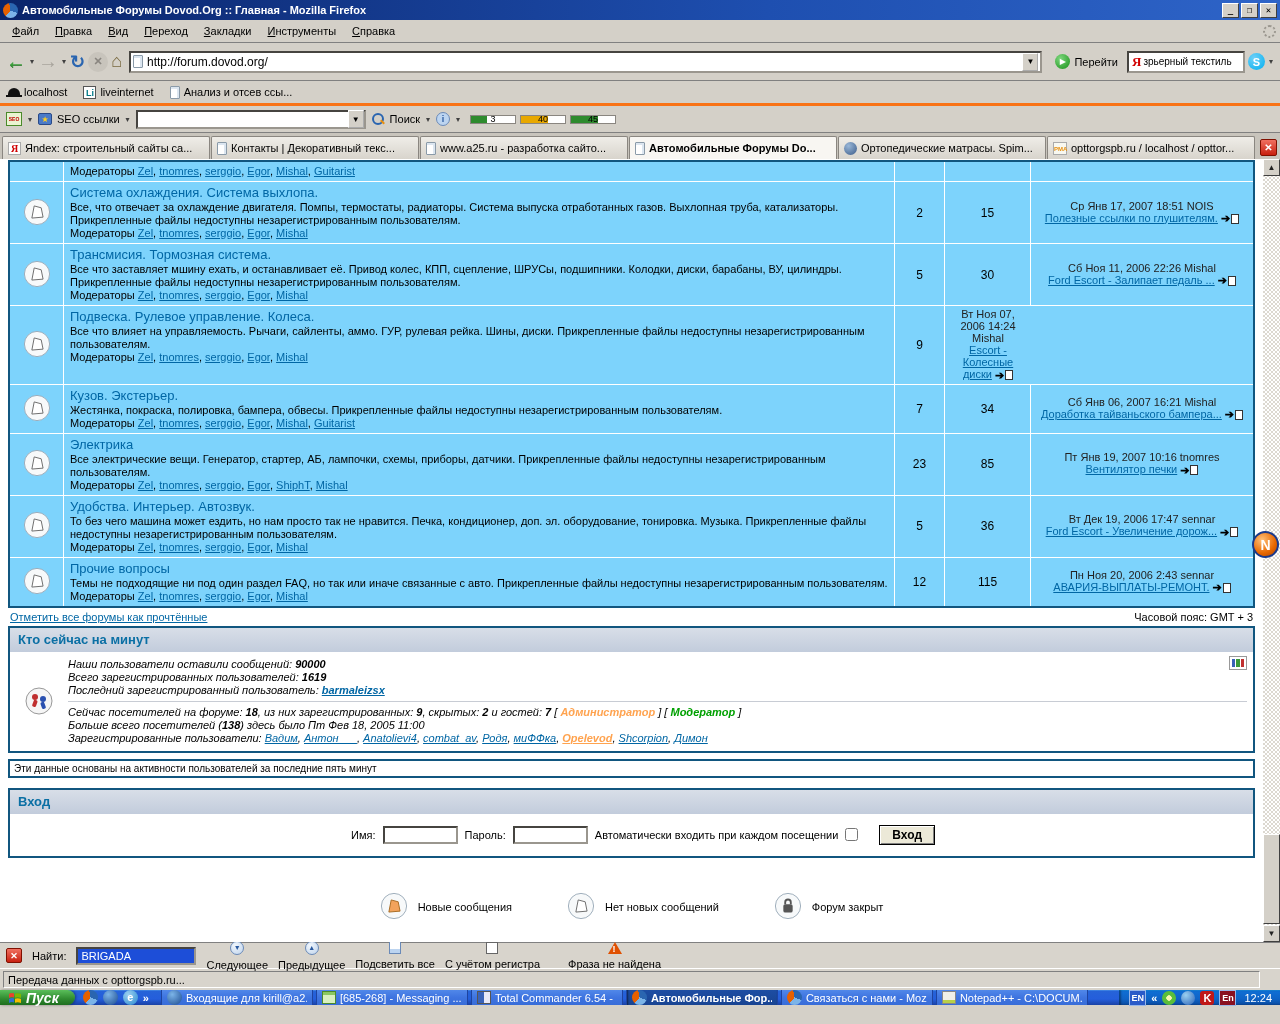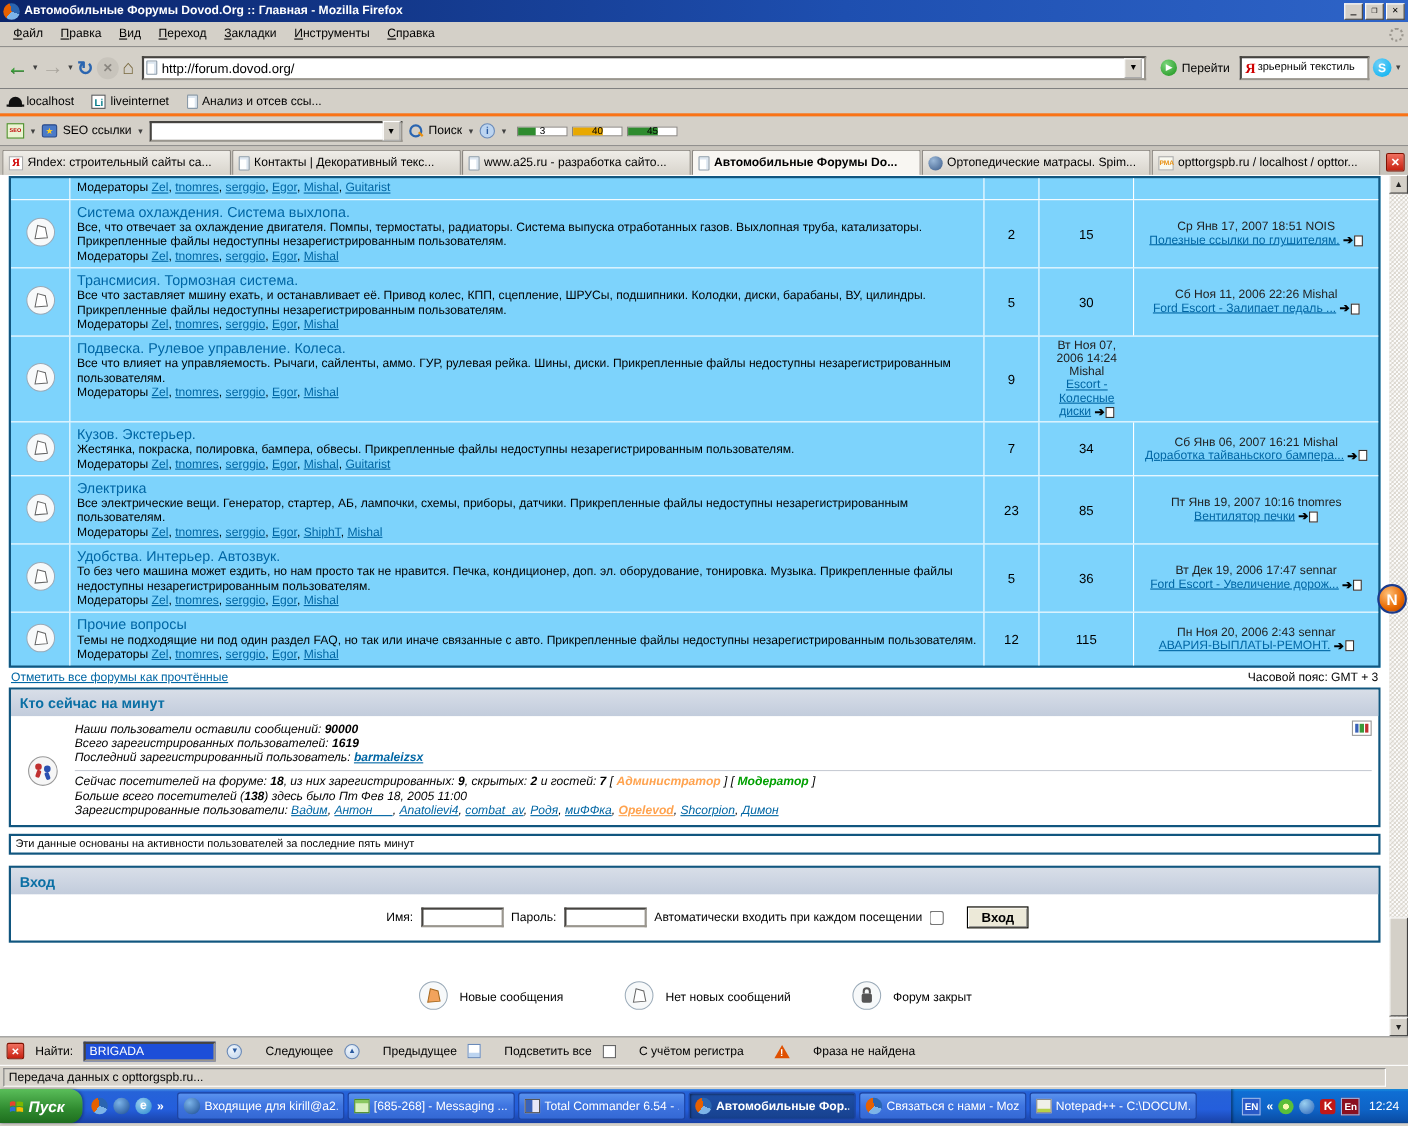--- a/index.html
+++ b/index.html
@@ -123,33 +123,33 @@
   .sbtn.up { top:0; } .sbtn.down { bottom:0; }
   .sthumb { position:absolute; left:0; width:17px; height:90px; bottom:18px; background:#D4D0C8; border:1px solid; border-color:#fff #404040 #404040 #fff; }
   .n-float { position:absolute; right:1px; top:372px; width:27px; height:27px; border-radius:50%;
     background:radial-gradient(circle at 35% 30%,#FFC078,#E86800 60%,#A84000); border:2px solid #1A3A8C;
     color:#fff; font-weight:bold; font-size:14px; display:flex; align-items:center; justify-content:center; z-index:5; }
 
   
   .findbar { height:26px; background:#D8D4CC; border-top:1px solid #808080; display:flex; align-items:center; gap:10px; padding:0 6px; }
   .fb-close { width:16px; height:15px; background:linear-gradient(#F07060,#C82010); border:1px solid #801000; border-radius:2px; color:#fff; font-weight:bold; font-size:9px; display:flex; align-items:center; justify-content:center; }
   .fb-input { width:120px; height:18px; background:#1d4ed8; border:2px inset #9A968E; color:#fff; font-size:11px; padding:0 3px; font-family:"Liberation Sans",sans-serif; }
-  .fb-btn { display:flex; align-items:center; gap:21px; }
+  .fb-btn { display:flex; align-items:center; gap:4px;flex-direction:column; }
   .circ-ico { width:14px; height:14px; border-radius:50%; background:radial-gradient(circle at 35% 30%,#F0F6FC,#C0D4EC); border:1px solid #6A8AB8; color:#2A5AA0; font-size:7px; display:flex; align-items:center; justify-content:center; }
   .hl-ico { width:12px; height:13px; background:#fff; border:1px solid #6A8AB8; box-shadow:inset 0 -4px 0 #BCD4F0; }
   .warn { position:relative; width:0; height:0; border-left:7px solid transparent; border-right:7px solid transparent; border-bottom:12px solid #E05000; }
   .warn::after { content:"!"; position:absolute; left:-2px; top:2px; color:#fff; font-size:9px; font-weight:bold; }
   .fb-check { width:12px; height:12px; background:#fff; border:1px solid #666; }
 
   .statusbar { height:22px; background:#D8D4CC; border-top:1px solid #fff; display:flex; align-items:center; padding:2px 3px; gap:3px; }
   .status-field { flex:1; height:17px; border:1px solid; border-color:#808080 #fff #fff #808080; display:flex; align-items:center; padding:0 4px; }
   .grip { width:14px; height:17px; }
 
   
-  .taskbar { height:31px; background:linear-gradient(#4993E6,#2663D8 8%,#245EDC 60%,#1941A5); display:flex; align-items:stretch; color:#fff;justify-content:space-between; }
+  .taskbar { height:15px; background:linear-gradient(#4993E6,#2663D8 8%,#245EDC 60%,#1941A5); display:flex; align-items:stretch; color:#fff;justify-content:space-between; }
   .start-btn { display:flex; align-items:center; gap:4px; padding:0 16px 0 8px; background:linear-gradient(#5ABE5A,#2F8A2F 60%,#1E6E1E);
     border-radius:0 12px 12px 0; font-weight:bold; font-style:italic; font-size:14px; box-shadow:1px 0 3px rgba(0,0,0,.4); }
   .quick { display:flex; align-items:center; gap:5px; padding:0 8px; }
   .ff-ico { width:15px; height:15px; border-radius:50%; background:conic-gradient(from 220deg,#E66000 0 130deg,#2A65B0 130deg 250deg,#7CB4E8 250deg 360deg); flex:none;}
   .tb-ico { width:15px; height:15px; border-radius:50%; background:radial-gradient(circle at 35% 30%,#7CB4E8,#1A4A90); position:relative; flex:none;}
   .ie-ico { width:15px; height:15px; border-radius:50%; background:radial-gradient(circle at 35% 30%,#9AD0F0,#2A8AD0); color:#fff; font-size:11px; font-weight:bold; text-align:center; line-height:14px; flex:none;}
   .chev { font-weight:bold; color:#fff; font-size:11px; }
   .tasks { flex:1; display:flex; align-items:center; gap:3px; padding:2px 4px; overflow:hidden; }
   .taskbtn { flex:1; max-width:152px; height:25px; background:linear-gradient(#5A92EE,#3E74E0 50%,#3468D4); border:1px solid #1E44A0; border-radius:3px;
     display:flex; align-items:center; gap:4px; padding:0 5px; overflow:hidden; }

